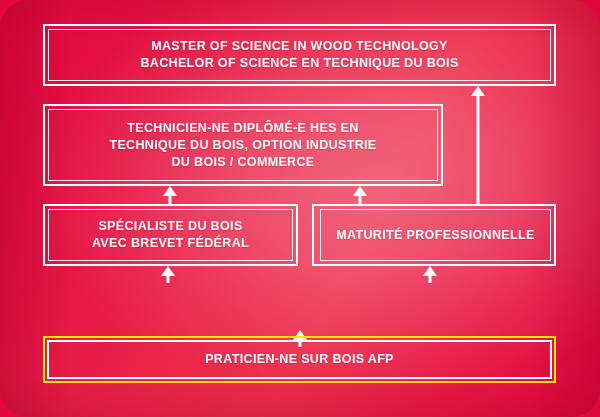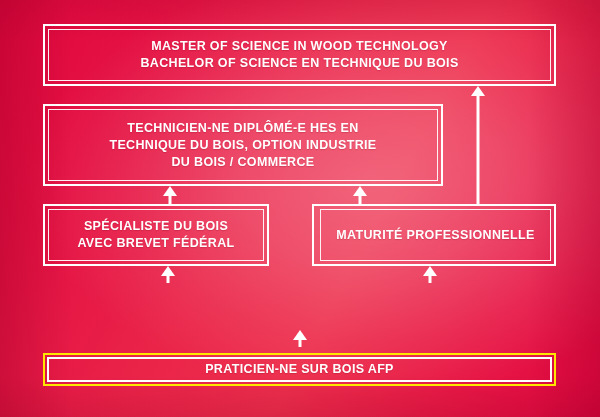--- a/index.html
+++ b/index.html
@@ -28,20 +28,21 @@
          rgba(255,255,255,0.07) 60%,
          rgba(255,255,255,0.00) 82%),
       linear-gradient(118deg,
          #e0063e 0%,
          #e41043 18%,
          #ea2449 42%,
          #ed2f4d 60%,
          #e71745 82%,
          #df0540 100%);
     overflow: hidden;
+    border-radius: 28px;
   }
 
   
   #diagram::after {
     content: "";
     position: absolute;
     inset: 0;
     pointer-events: none;
     background:
       linear-gradient(to right, rgba(150,0,35,0.30) 0%, rgba(150,0,35,0.00) 12%,
@@ -87,24 +88,24 @@
     border-color: #ffe800;
     padding: 2px;
   }
   .node.highlight .inner {
     border: 2px solid #ffffff;
   }
 
   
   #node-master        { left: 43px;  top: 24px;  width: 513px; height: 62px; }
   #node-technicien    { left: 43px;  top: 104px; width: 400px; height: 82px; }
-  #node-specialiste-bf{ left: 43px;  top: 204px; width: 226px; height: 62px; }
+  #node-specialiste-bf{ left: 43px;  top: 204px; width: 255px; height: 62px; }
   #node-maturite      { left: 312px; top: 204px; width: 244px; height: 62px; padding-left: 6px; }
   #node-cfc           { left: 43px;  top: 283px; width: 513px; height: 47px; }
-  #node-afp           { left: 43px;  top: 353px; width: 513px; height: 33px; }
+  #node-afp           { left: 43px;  top: 336px; width: 513px; height: 47px; }
 
   
   .arrow {
     position: absolute;
     z-index: 2;
   }
   .arrow .shaft {
     position: absolute;
     left: 50%;
     transform: translateX(-50%);

